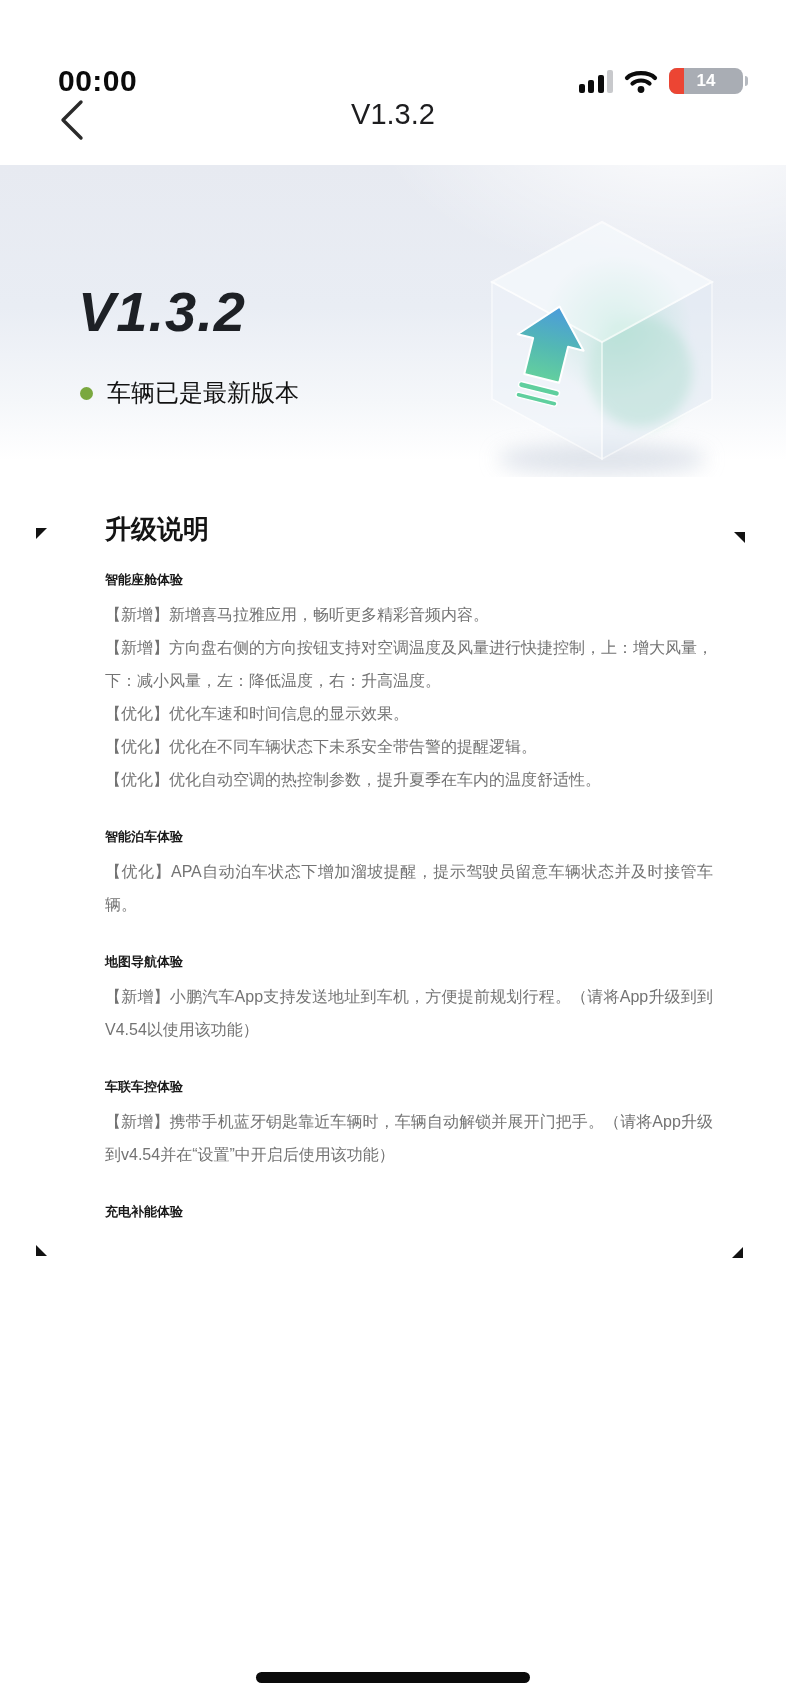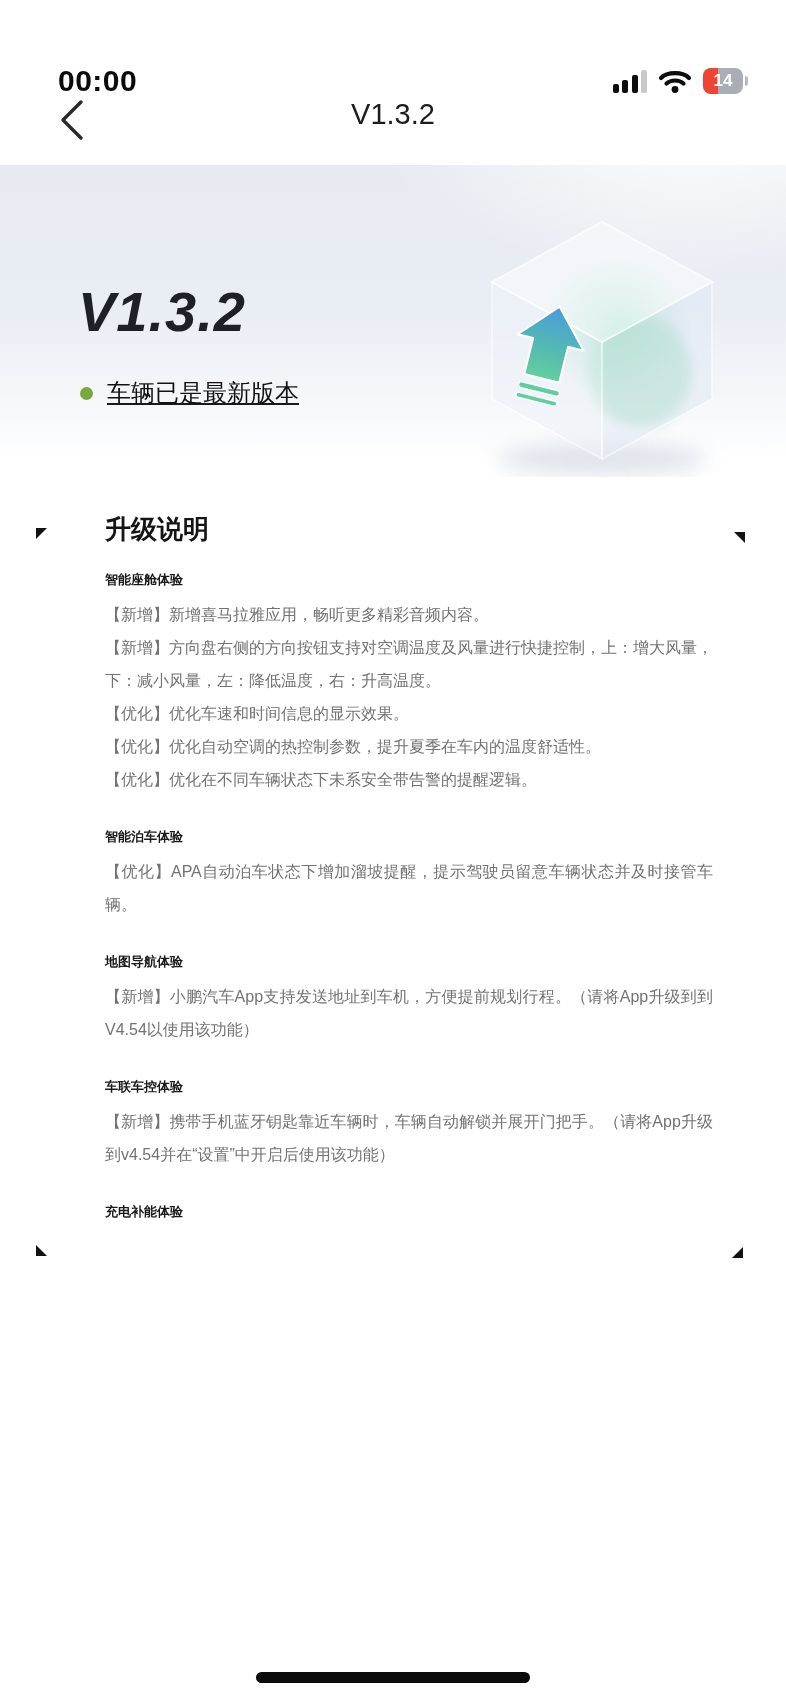--- a/index.html
+++ b/index.html
@@ -19,21 +19,21 @@
   }
   .sb-time { font-size:30px; font-weight:700; letter-spacing:.5px; color:#0b0b0b; }
   .sb-icons { display:flex; align-items:center; gap:11px; }
   .signal { display:flex; align-items:flex-end; gap:3.5px; height:24px; }
   .signal i { display:block; width:6px; border-radius:2px; background:#0c0c0c; }
   .signal i:nth-child(1){height:9px;} .signal i:nth-child(2){height:13px;}
   .signal i:nth-child(3){height:18px;} .signal i:nth-child(4){height:23px; background:#c8c9cc;}
   .wifi svg { display:block; }
   .battery-wrap { display:flex; align-items:center; }
   .battery {
-    position:relative; width:40px; height:26px; border-radius:8px;
+    position:relative; width:74px; height:26px; border-radius:8px;
     background:#a9adb4; overflow:hidden;
   }
   .battery-fill { position:absolute; left:0; top:0; bottom:0; width:15px; background:#ec4533; }
   .battery-num {
     position:absolute; inset:0; display:flex; align-items:center; justify-content:center;
     color:#ffffff; font-size:17px; font-weight:700;
   }
   .battery-cap { width:3px; height:10px; margin-left:2px; border-radius:0 3px 3px 0; background:#b6bac0; }
 
   
@@ -50,21 +50,21 @@
     position:absolute; top:165px; left:0; width:786px; height:296px;
     background:
       radial-gradient(90% 120% at 88% -15%, rgba(255,255,255,.95) 0%, rgba(255,255,255,0) 45%),
       linear-gradient(180deg, #e7eaf1 0%, #e9edf4 48%, #f5f7fa 80%, #ffffff 100%);
   }
   .hero-version {
     position:absolute; left:78px; top:118px;
     font-size:56px; line-height:58px; font-weight:800; font-style:italic;
     color:#1d2025; letter-spacing:1px;
   }
-  .hero-status { position:absolute; left:80px; top:212px; display:flex; align-items:center; gap:14px;text-decoration:underline; }
+  .hero-status { position:absolute; left:80px; top:212px; display:flex; align-items:center; gap:14px; }
   .status-dot { width:13px; height:13px; border-radius:50%; background:#7aa83f; }
   .status-text { font-size:24px; color:#121212; }
   .cube { position:absolute; left:462px; top:42px; }
 
   
   .content { position:absolute; top:512px; left:105px; width:608px; }
   .content-heading { font-size:26px; font-weight:700; color:#141414; margin:0 0 24px; }
   .section { margin-bottom:32px; }
   .section-title { font-size:13px; font-weight:700; color:#1a1a1a; margin:0 0 9px; }
   .item { font-size:16px; line-height:33px; color:#737373; margin:0; text-align:justify; text-justify:inter-ideograph; }
@@ -171,22 +171,22 @@
 
 <div class="content">
   <h1 class="content-heading">升级说明</h1>
   <div>
   <div class="section">
     <h2 class="section-title">智能座舱体验</h2>
     <div>
           <p class="item">【新增】新增喜马拉雅应用，畅听更多精彩音频内容。</p>
           <p class="item">【新增】方向盘右侧的方向按钮支持对空调温度及风量进行快捷控制，上：增大风量，下：减小风量，左：降低温度，右：升高温度。</p>
           <p class="item">【优化】优化车速和时间信息的显示效果。</p>
+          <p class="item">【优化】优化在不同车辆状态下未系安全带告警的提醒逻辑。</p>
           <p class="item">【优化】优化自动空调的热控制参数，提升夏季在车内的温度舒适性。</p>
-          <p class="item">【优化】优化在不同车辆状态下未系安全带告警的提醒逻辑。</p>
         </div>
   </div>
 
   <div class="section">
     <h2 class="section-title">智能泊车体验</h2>
     <div>
           <p class="item">【优化】APA自动泊车状态下增加溜坡提醒，提示驾驶员留意车辆状态并及时接管车辆。</p>
         </div>
   </div>
 

